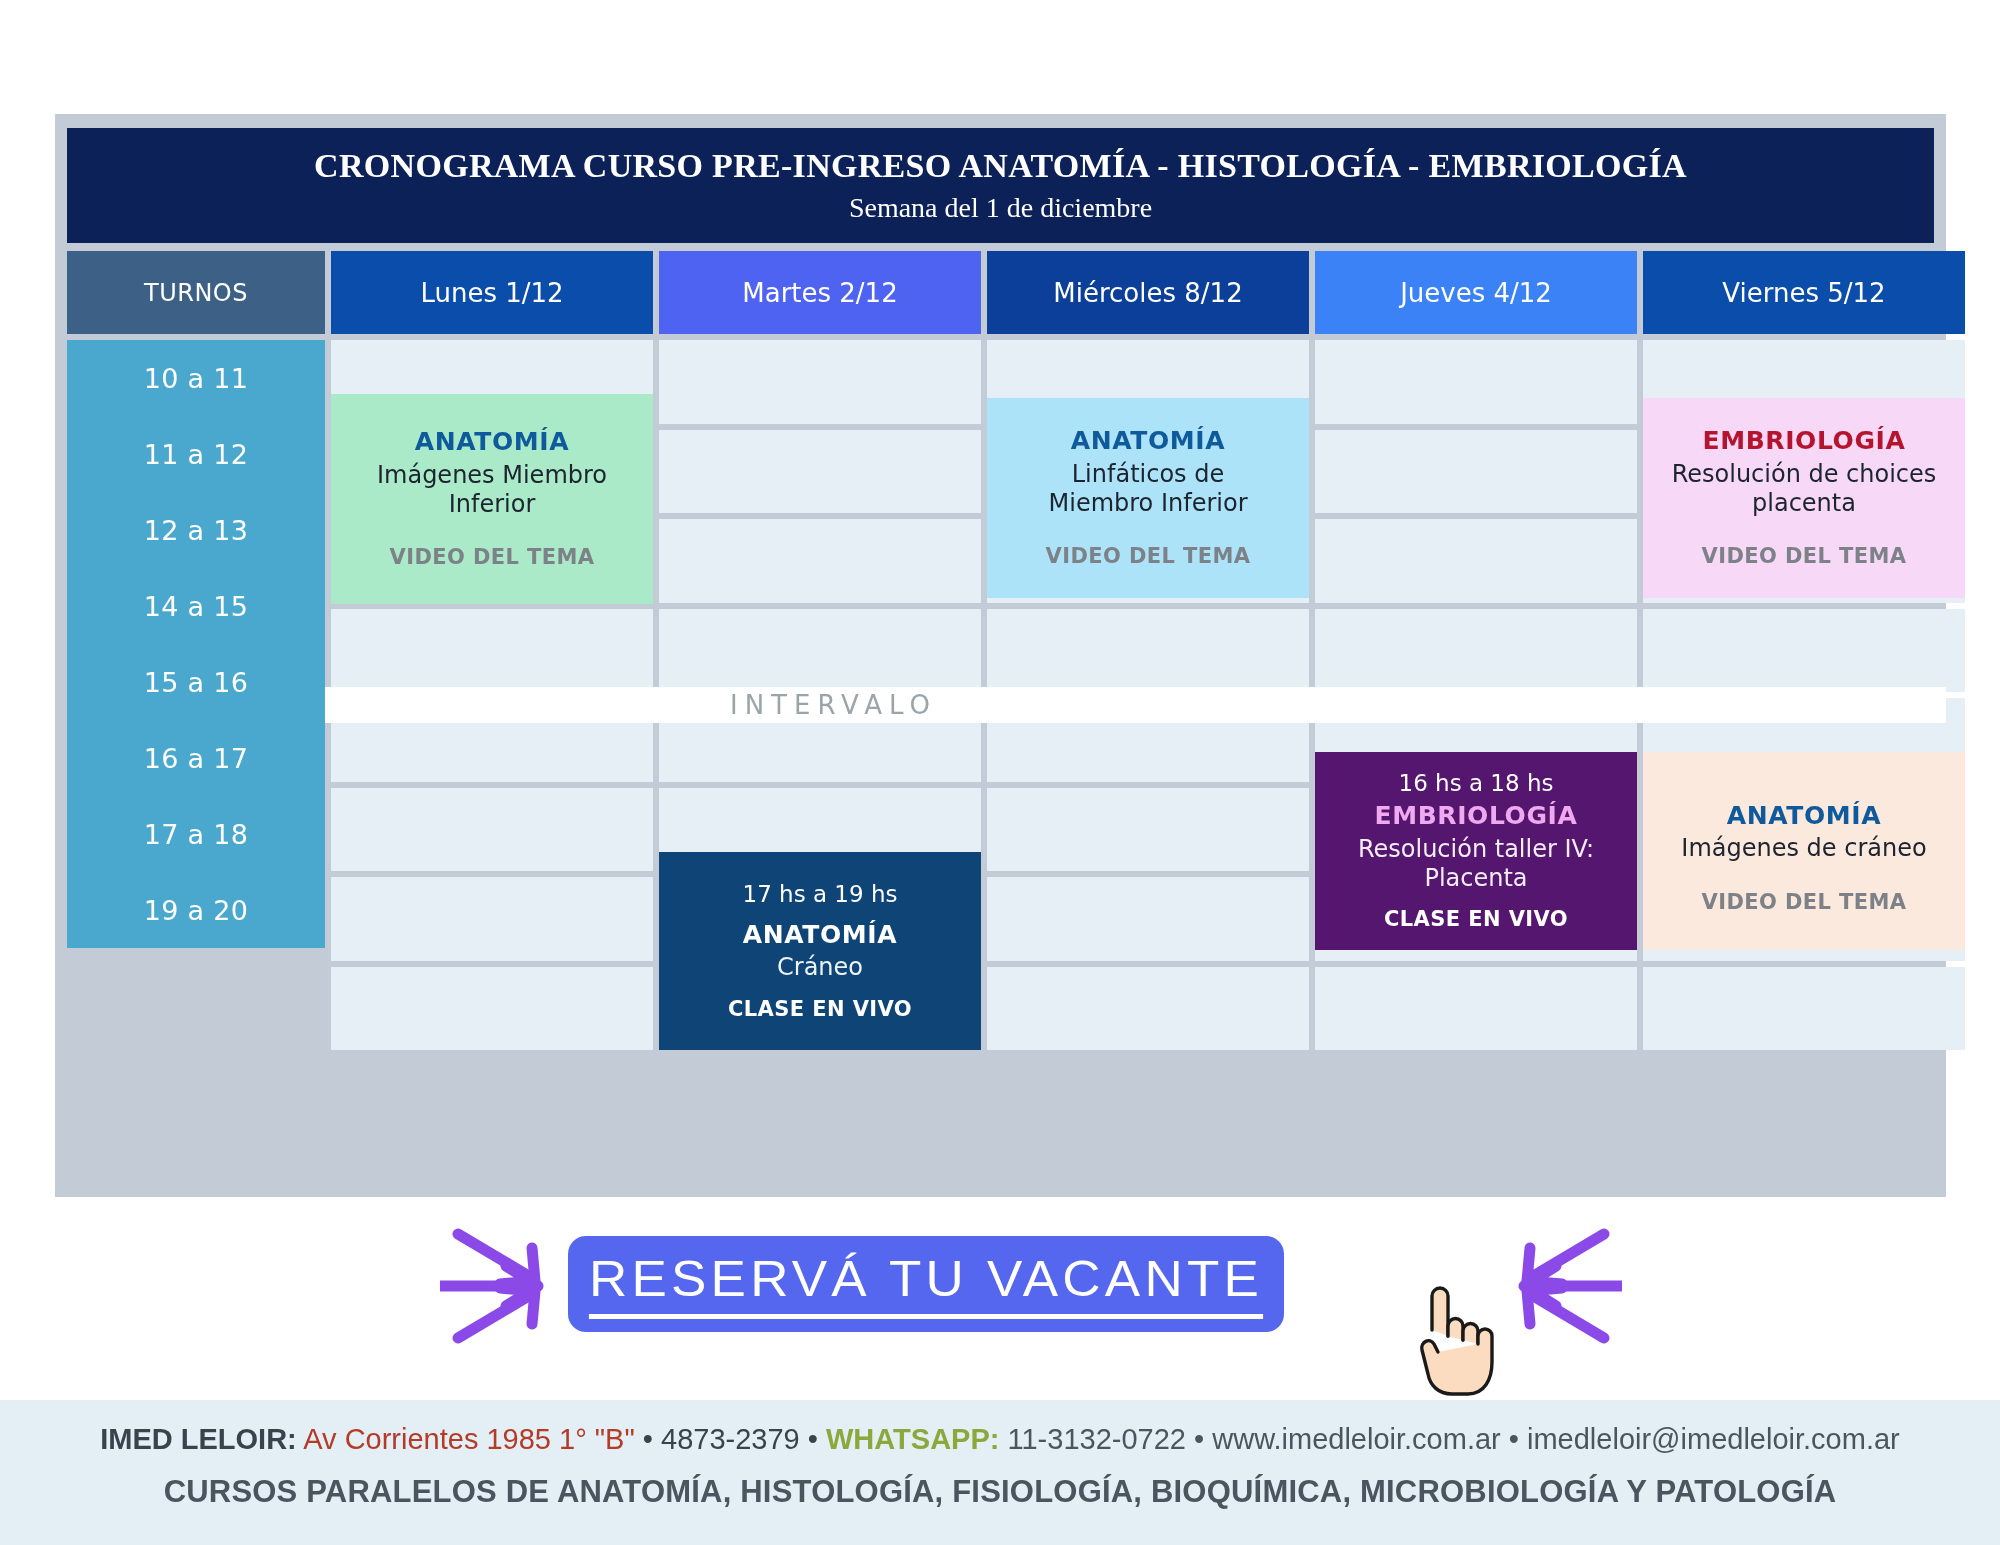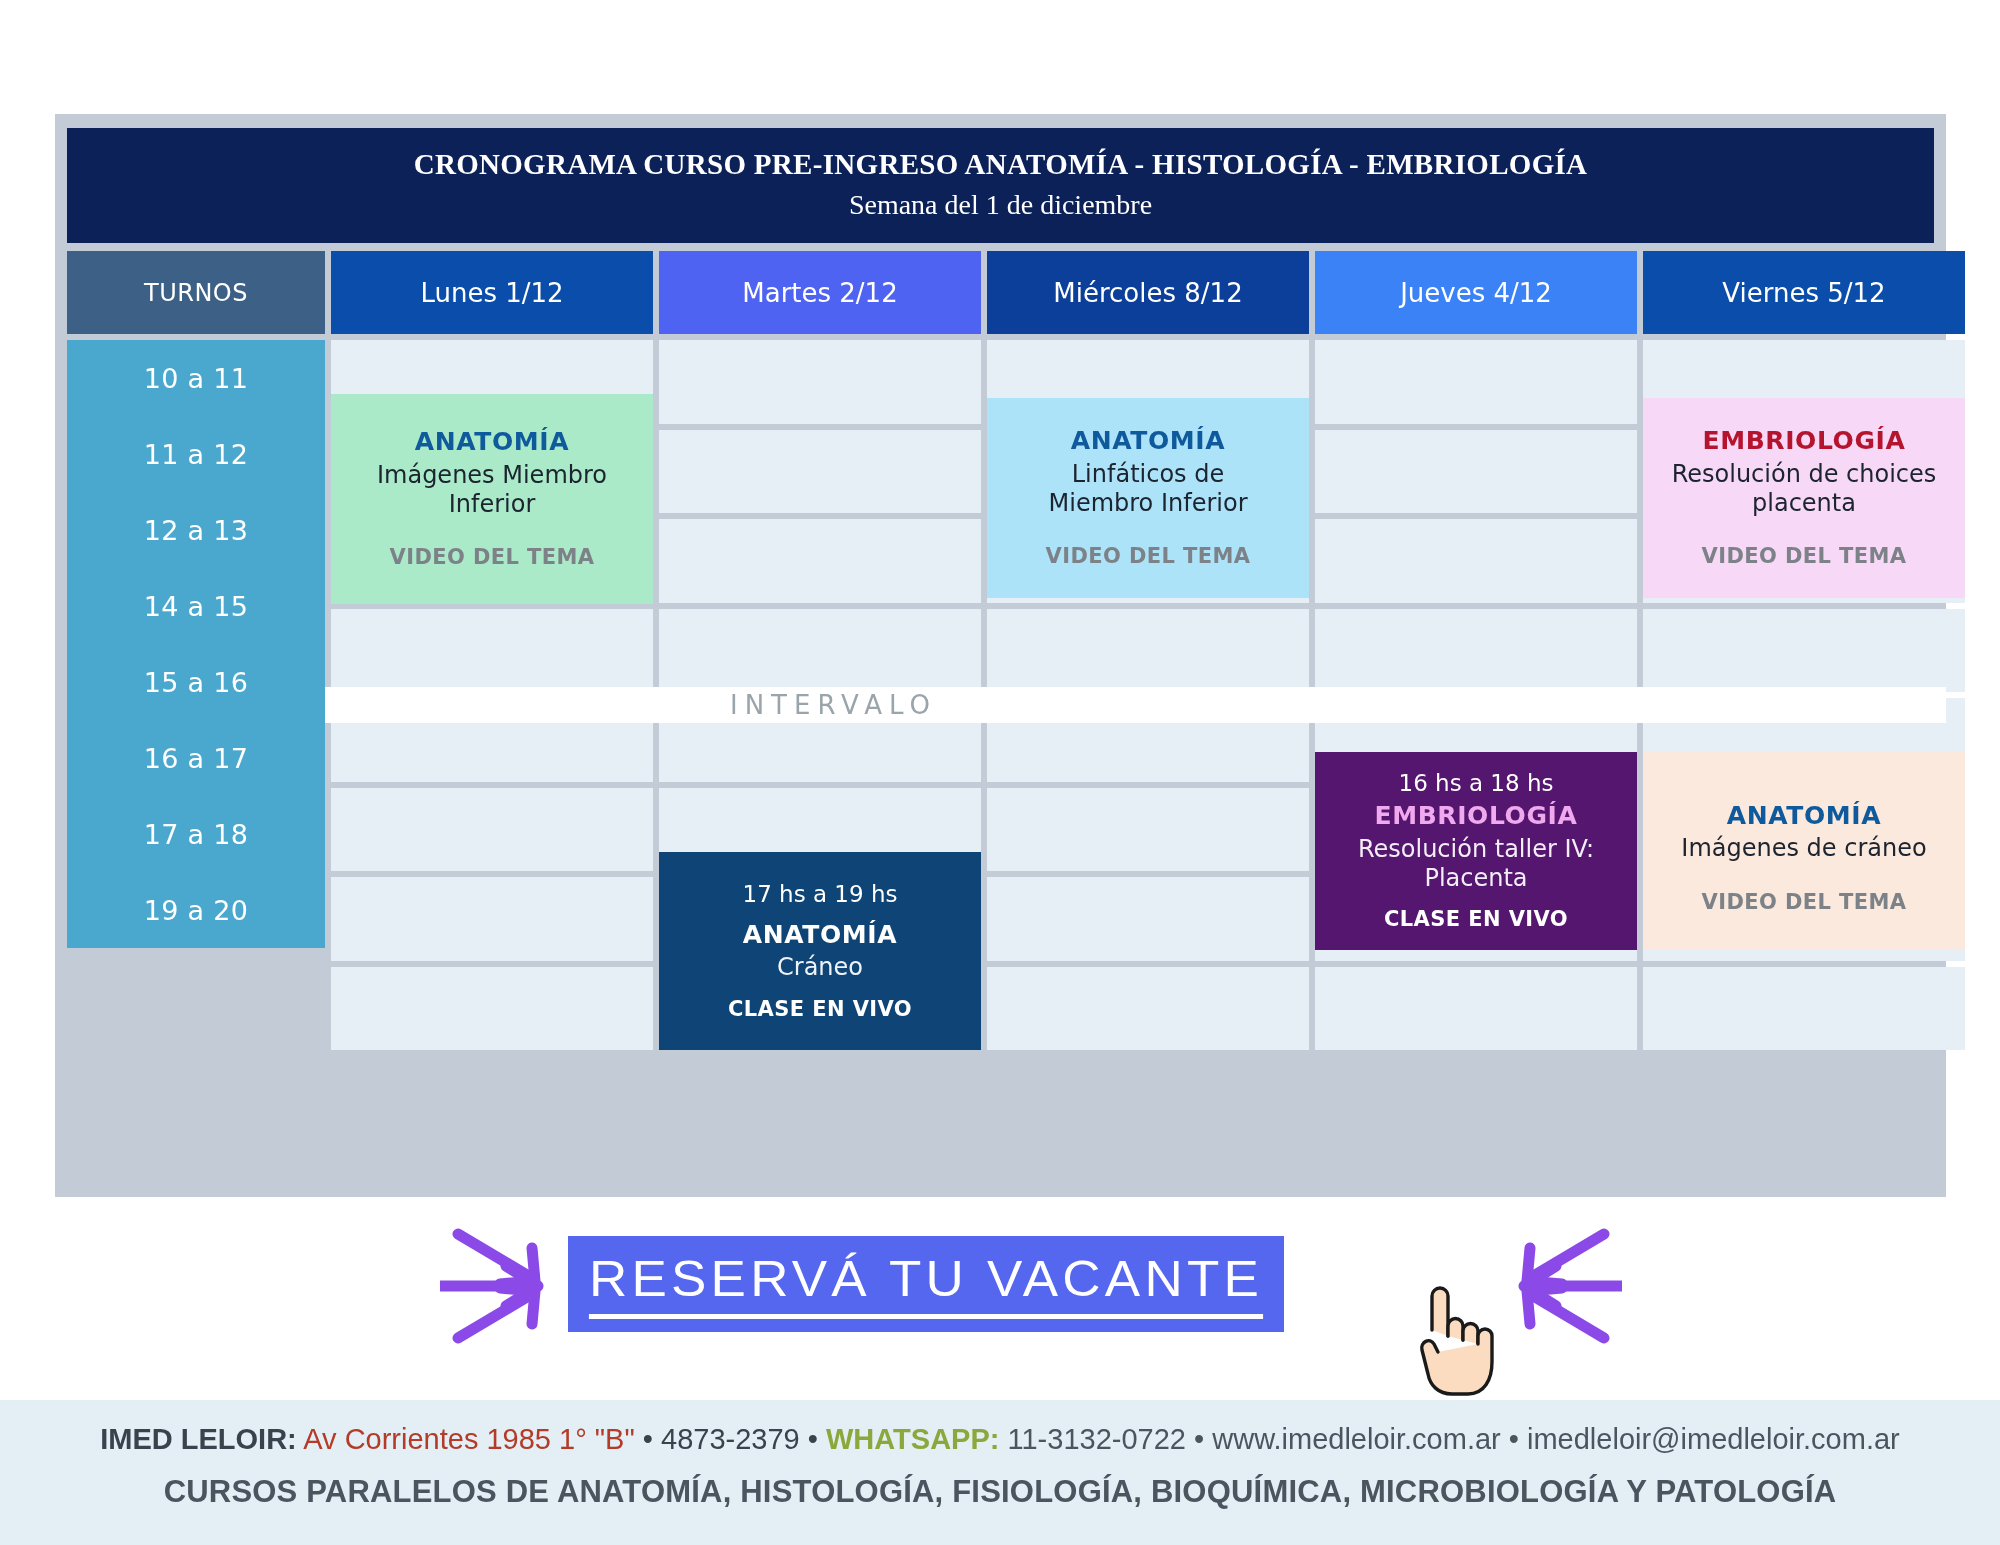--- a/index.html
+++ b/index.html
@@ -26,21 +26,21 @@
     background:#0d2159;
     height:115px;
     box-sizing:border-box;
     display:flex;flex-direction:column;
     align-items:center;justify-content:center;
     color:#ffffff;
     font-family:"Liberation Serif", serif;
     margin-bottom:8px;
   }
   .title-main{
-    font-size:29px;font-weight:bold;letter-spacing:.3px;line-height:1.1;
+    font-size:34px;font-weight:bold;letter-spacing:.3px;line-height:1.1;
     text-align:right;white-space:nowrap;
   }
   .title-sub{
     font-size:28px;font-weight:normal;line-height:1.2;margin-top:7px;
     text-align:center;
   }
 
   
   .grid{
     display:grid;
@@ -109,21 +109,21 @@
   }
 
   
   .cta-wrap{
     position:absolute;left:0;top:1218px;width:2000px;height:170px;
   }
   .cta-btn{
     position:absolute;left:568px;top:18px;
     width:716px;height:96px;
     background:#5567ee;
-    display:flex;align-items:center;justify-content:center;
+    display:flex;align-items:center;justify-content:center;border-radius:18px;
   }
   .cta-label{
     color:#ffffff;font-size:50px;font-weight:normal;
     letter-spacing:4px;
     font-family:"Liberation Sans", sans-serif;
     transform:scaleX(1.06);
     border-bottom:5px solid #ffffff;
     padding-bottom:6px;
     white-space:nowrap;
   }

